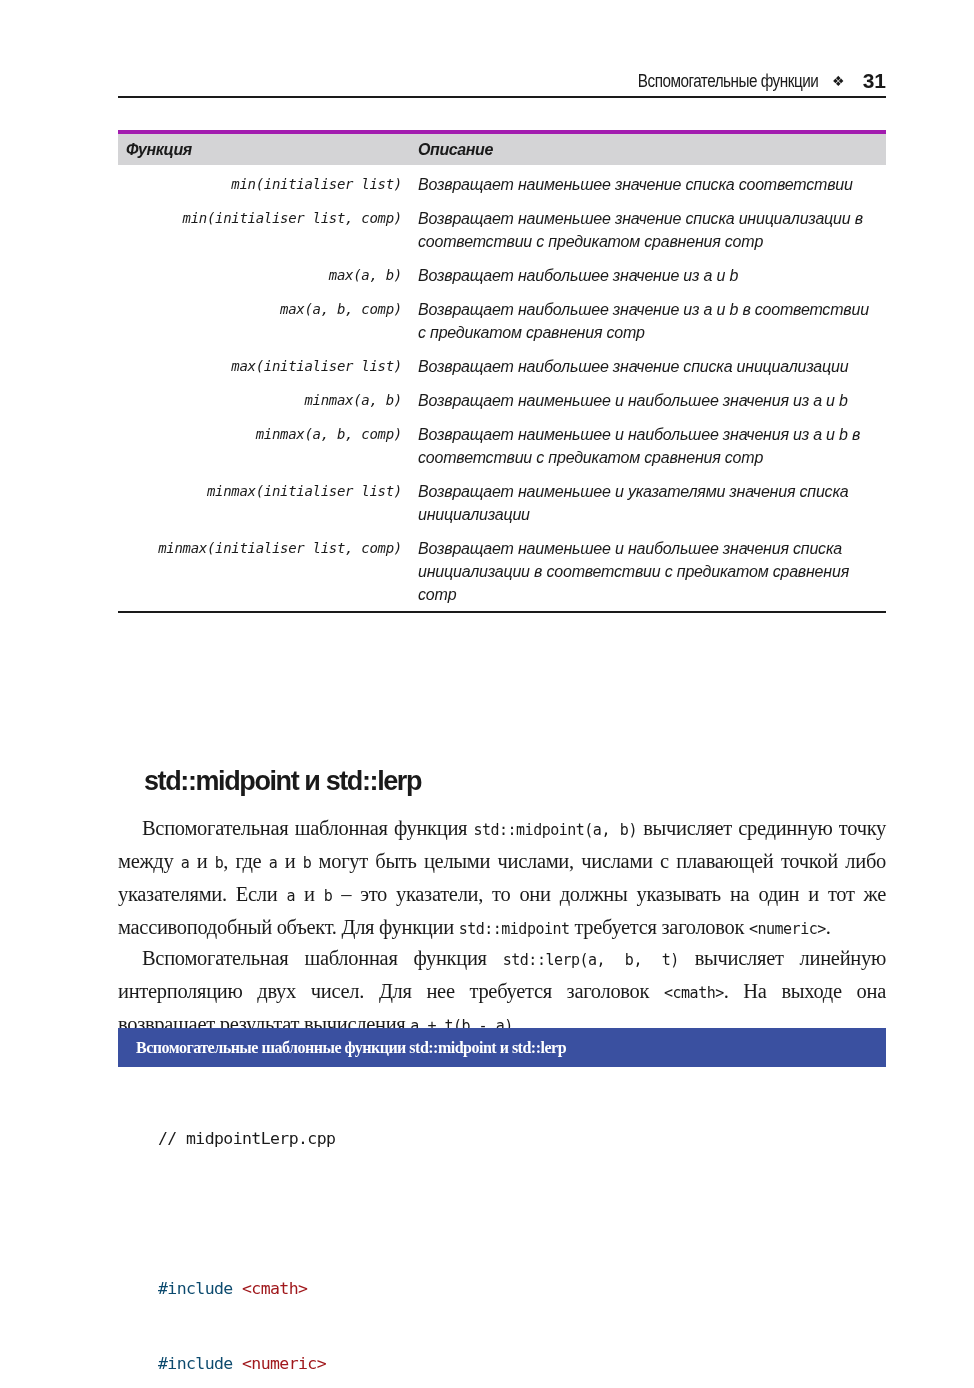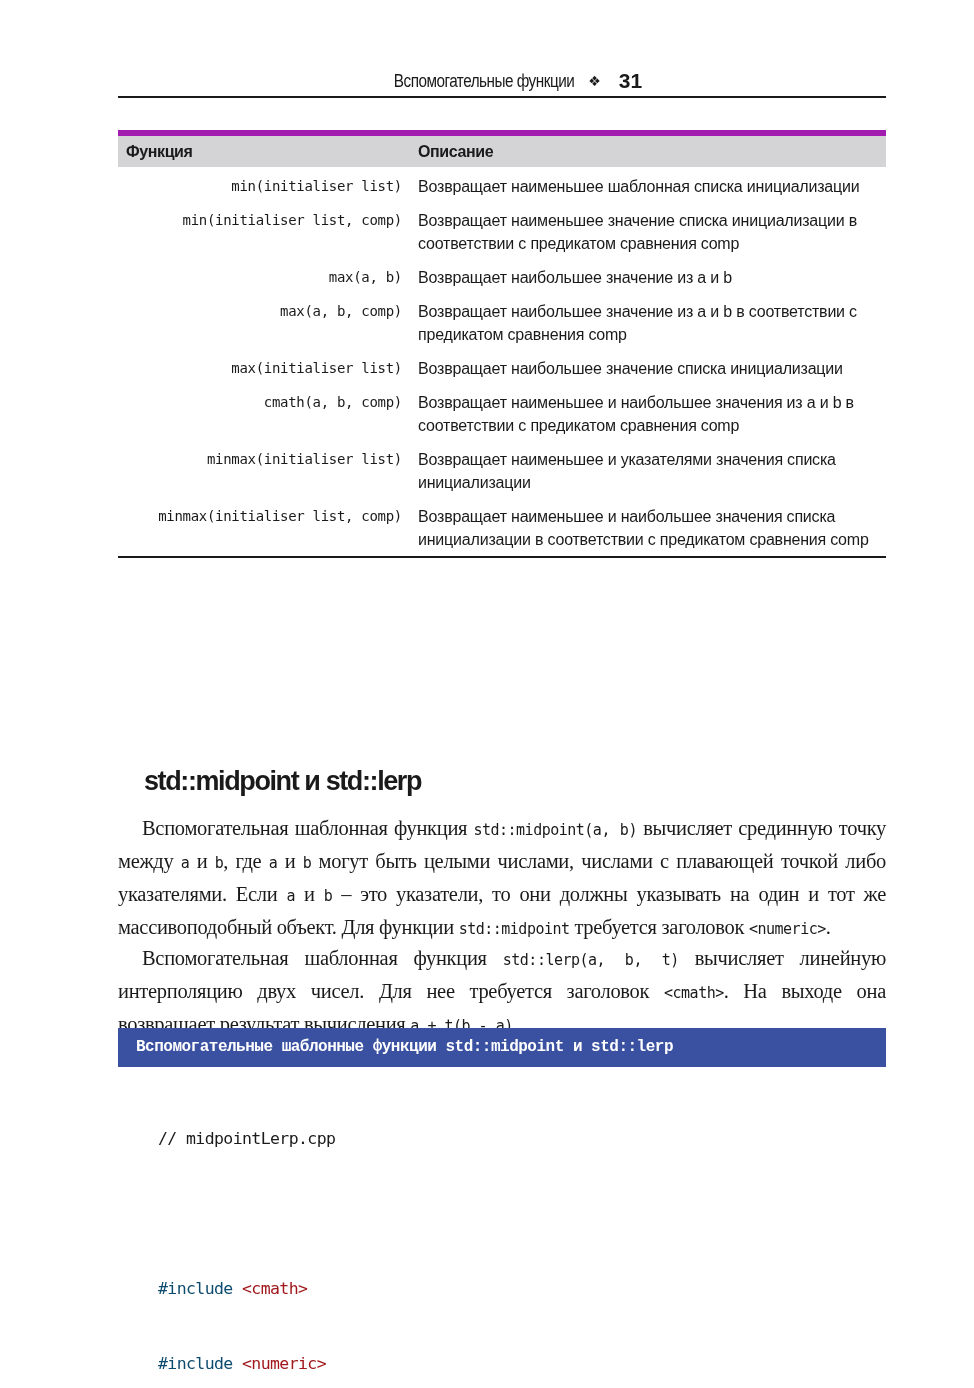--- a/index.html
+++ b/index.html
@@ -1,36 +1,36 @@
 <!DOCTYPE html>
 <html><head>
 <meta charset="utf-8">
 <style>
   html, body { margin: 0; padding: 0; background: #ffffff; }
   body { width: 974px; height: 1388px; position: relative; overflow: hidden; color: #1a1a1a; }
-  .running-head { position: absolute; left: 118px; top: 66px; width: 768px; height: 30px; border-bottom: 2px solid #1a1a1a; display: flex; justify-content: center; align-items: center; font-family: "Liberation Sans", sans-serif; }
+  .running-head { position: absolute; left: 118px; top: 66px; width: 768px; height: 30px; border-bottom: 2px solid #1a1a1a; display: flex; justify-content: flex-end; align-items: center; font-family: "Liberation Sans", sans-serif; }
   .running-head .title { font-size: 18px; letter-spacing: -0.6px; transform: scaleX(0.85); transform-origin: right center; margin-right: 14px; }
   .running-head .orn { font-size: 14px; margin-right: 18px; }
   .running-head .pnum { font-size: 21px; font-weight: bold; }
 
-  table.fn-table { position: absolute; left: 118px; top: 130px; width: 768px; border-collapse: collapse; border-top: 6px solid #a21caf; border-bottom: 2px solid #1a1a1a; }
+  table.fn-table { position: absolute; left: 118px; top: 130px; width: 768px; border-collapse: collapse; border-top: 4px solid #a21caf; border-bottom: 2px solid #1a1a1a; font-style: italic; }
   .fn-table th { background: #d4d4d6; text-align: left; font-family: "Liberation Sans", sans-serif; font-weight: bold; font-size: 16px; padding: 7px 8px 6px; letter-spacing: -0.4px; }
   .fn-table th.c1 { width: 276px; }
   .fn-table td { vertical-align: top; padding: 6px 8px 5px; font-size: 15px; line-height: 23px; }
   .fn-table td.c1 { text-align: right; font-family: "DejaVu Sans Mono", monospace; font-size: 14px; letter-spacing: -0.3px; padding-right: 8px; margin-top: 28px; }
   .fn-table td.c2 { font-family: "Liberation Sans", sans-serif; font-size: 16px; letter-spacing: -0.2px; }
   .fn-table tr.first td { padding-top: 8px; }
 
   .section-title { position: absolute; left: 142px; top: 764px; font-family: "Liberation Sans", sans-serif; font-weight: bold; font-size: 27px; letter-spacing: -1.4px; }
   .para { position: absolute; left: 118px; width: 768px; font-family: "Liberation Serif", serif; font-size: 20.5px; line-height: 31px; text-align: justify; text-indent: 24px; letter-spacing: -0.3px; }
   .para code { font-family: "DejaVu Sans Mono", monospace; font-size: 15px; letter-spacing: -0.5px; }
   .p1 { top: 813px; }
   .p2 { top: 943px; }
 
-  .listing-bar { position: absolute; left: 118px; top: 1028px; width: 768px; height: 39px; background: #3a50a0; color: #ffffff; font-family: Liberation Mono, monospace; font-weight: bold; font-size: 16px; letter-spacing: -0.5px; line-height: 39px; padding-left: 18px; box-sizing: border-box; }
+  .listing-bar { position: absolute; left: 118px; top: 1028px; width: 768px; height: 39px; background: #3a50a0; color: #ffffff; font-family: Liberation Serif, serif; font-weight: bold; font-size: 16px; letter-spacing: -0.5px; line-height: 39px; padding-left: 18px; box-sizing: border-box; }
   .code { position: absolute; left: 142px; top: 1076px; font-family: "DejaVu Sans Mono", monospace; font-size: 16.5px; letter-spacing: -0.6px; line-height: 25px; white-space: pre; }
   .code .line { height: 25px; margin-left: 16px; }
   .kw { color: #0c4a6e; }
   .str { color: #a0181c; }
 </style>
 </head>
 <body>
 
 <div class="running-head">
   <span class="title">Вспомогательные функции</span>
@@ -41,40 +41,44 @@
 <table class="fn-table">
   <thead>
     <tr>
       <th class="c1">Функция</th>
       <th class="c2">Описание</th>
     </tr>
   </thead>
   <tbody>
     <tr class="first">
         <td class="c1">min(initialiser list)</td>
-        <td class="c2">Возвращает наименьшее шаблонная списка инициализации</td>
+        <td class="c2">Возвращает наименьшее значение списка соответствии</td>
       </tr>
     <tr>
         <td class="c1">min(initialiser list, comp)</td>
         <td class="c2">Возвращает наименьшее значение списка инициализации в соответствии с предикатом сравнения comp</td>
       </tr>
     <tr>
         <td class="c1">max(a, b)</td>
         <td class="c2">Возвращает наибольшее значение из a и b</td>
       </tr>
     <tr>
         <td class="c1">max(a, b, comp)</td>
         <td class="c2">Возвращает наибольшее значение из a и b в соответствии с предикатом сравнения comp</td>
       </tr>
     <tr>
         <td class="c1">max(initialiser list)</td>
         <td class="c2">Возвращает наибольшее значение списка инициализации</td>
       </tr>
     <tr>
-        <td class="c1">cmath(a, b, comp)</td>
+        <td class="c1">minmax(a, b)</td>
+        <td class="c2">Возвращает наименьшее и наибольшее значения из a и b</td>
+      </tr>
+    <tr>
+        <td class="c1">minmax(a, b, comp)</td>
         <td class="c2">Возвращает наименьшее и наибольшее значения из a и b в соответствии с предикатом сравнения comp</td>
       </tr>
     <tr>
         <td class="c1">minmax(initialiser list)</td>
         <td class="c2">Возвращает наименьшее и указателями значения списка инициализации</td>
       </tr>
     <tr>
         <td class="c1">minmax(initialiser list, comp)</td>
         <td class="c2">Возвращает наименьшее и наибольшее значения списка инициализации в соответствии с предикатом сравнения comp</td>
       </tr>

